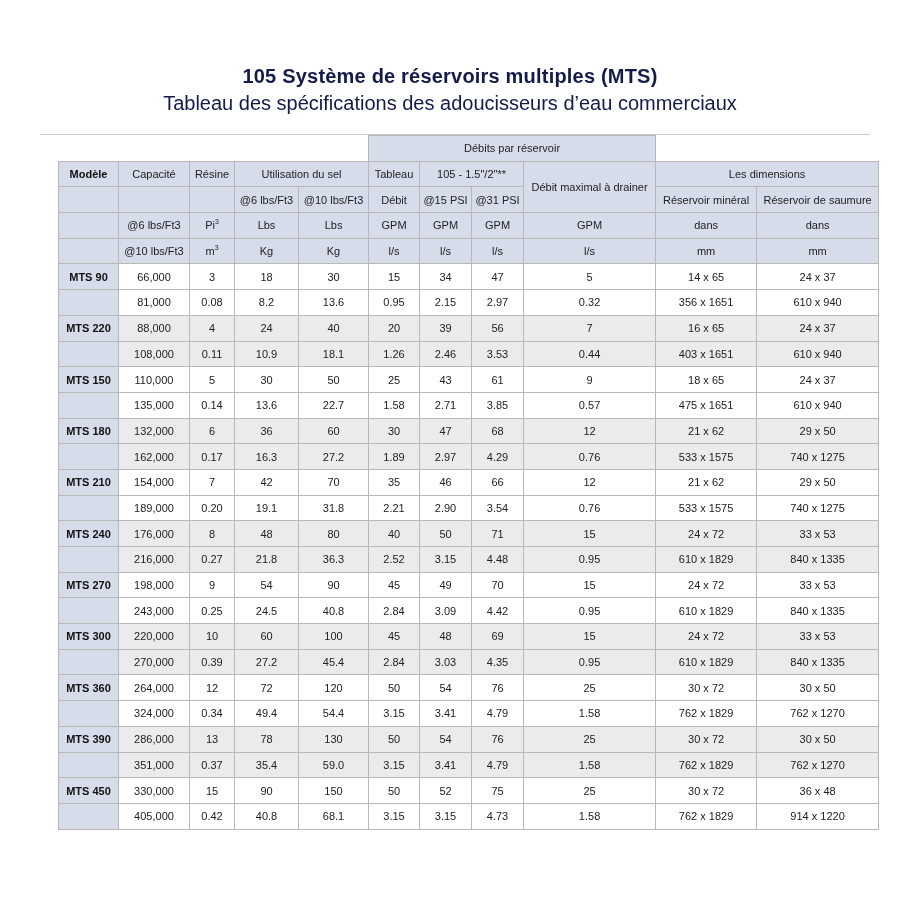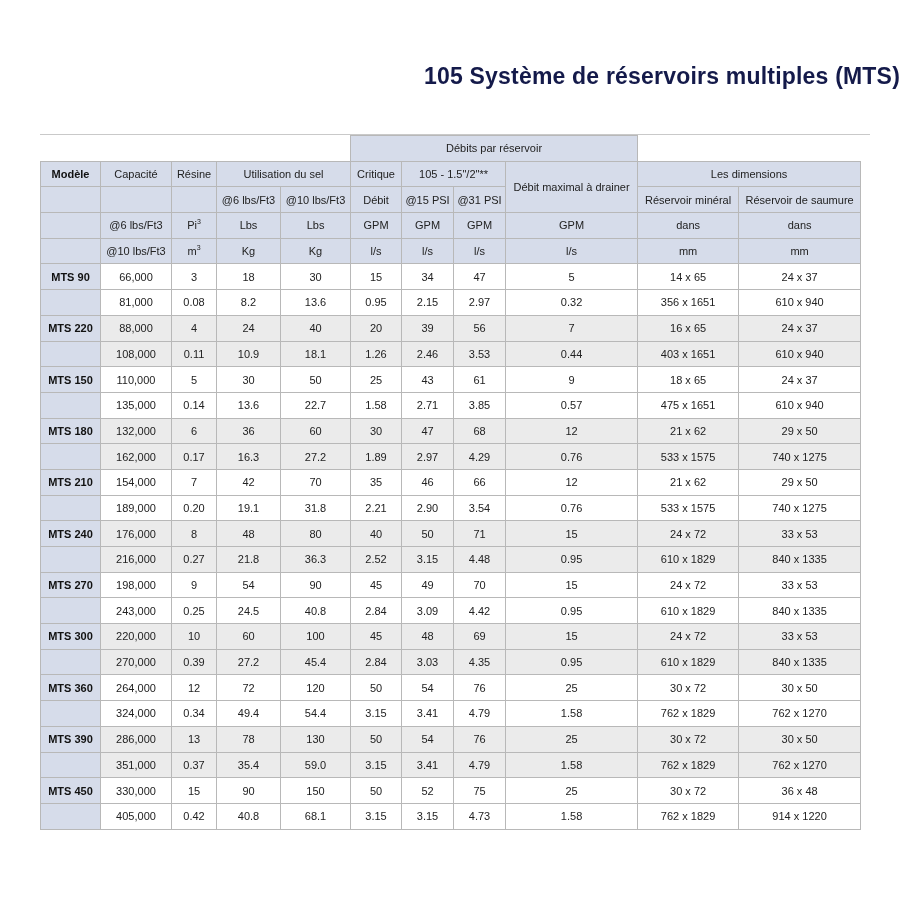--- a/index.html
+++ b/index.html
@@ -18,45 +18,44 @@
     .title-block {
       position: absolute;
       top: 62px;
       left: 0;
       width: 900px;
       text-align: center;
     }
     .title {
       font-family: "Liberation Sans", sans-serif;
       font-weight: bold;
-      font-size: 23px;
+      font-size: 20px;
       color: #141a4a;
       line-height: 28px;
       letter-spacing: 0.2px;
-      text-align: right;
     }
     .subtitle {
       font-family: "Liberation Sans", sans-serif;
       font-size: 20px;
       color: #141a4a;
       line-height: 24px;
       margin-top: 1px;
     }
     .top-rule {
       position: absolute;
       top: 134px;
       left: 40px;
       width: 830px;
       height: 1px;
       background: #c9c9c9;
     }
     table.spec {
       position: absolute;
       top: 135px;
-      left: 40px;
+      left: 58px;
       border-collapse: collapse;
       table-layout: fixed;
       width: 820px;
       font-size: 11px;
     }
     table.spec td {
       border: 1px solid #b8b8b8;
       text-align: center;
       vertical-align: middle;
       padding: 0;
@@ -87,20 +86,21 @@
     }
     tr.g-white td.val { background: #ffffff; }
     tr.g-gray td.val { background: #ebebeb; }
     sup { font-size: 7px; vertical-align: super; line-height: 0; }
   </style>
 </head>
 <body>
 
 <div class="title-block">
   <div class="title">105 Système de réservoirs multiples (MTS)</div>
+  <div class="subtitle">Tableau des spécifications des adoucisseurs d’eau commerciaux</div>
 </div>
 
 <div class="top-rule"></div>
 
 <table class="spec">
   <colgroup>
     <col style="width:60px">
     <col style="width:71px">
     <col style="width:45px">
     <col style="width:64px">
@@ -118,21 +118,21 @@
       <td class="blank" colspan="5"></td>
       <td class="hdr" colspan="4">Débits par réservoir</td>
       <td class="blank-right" colspan="2"></td>
     </tr>
 
     <tr>
       <td class="hdr" style="font-weight:bold;color:#111">Modèle</td>
       <td class="hdr">Capacité</td>
       <td class="hdr">Résine</td>
       <td class="hdr" colspan="2">Utilisation du sel</td>
-      <td class="hdr">Critique</td>
+      <td class="hdr">Tableau</td>
       <td class="hdr" colspan="2">105 - 1.5"/2"**</td>
       <td class="hdr" rowspan="2">Débit maximal à drainer</td>
       <td class="hdr" colspan="2">Les dimensions</td>
     </tr>
 
     <tr>
       <td class="hdr"></td>
       <td class="hdr"></td>
       <td class="hdr"></td>
       <td class="hdr">@6 lbs/Ft3</td>

